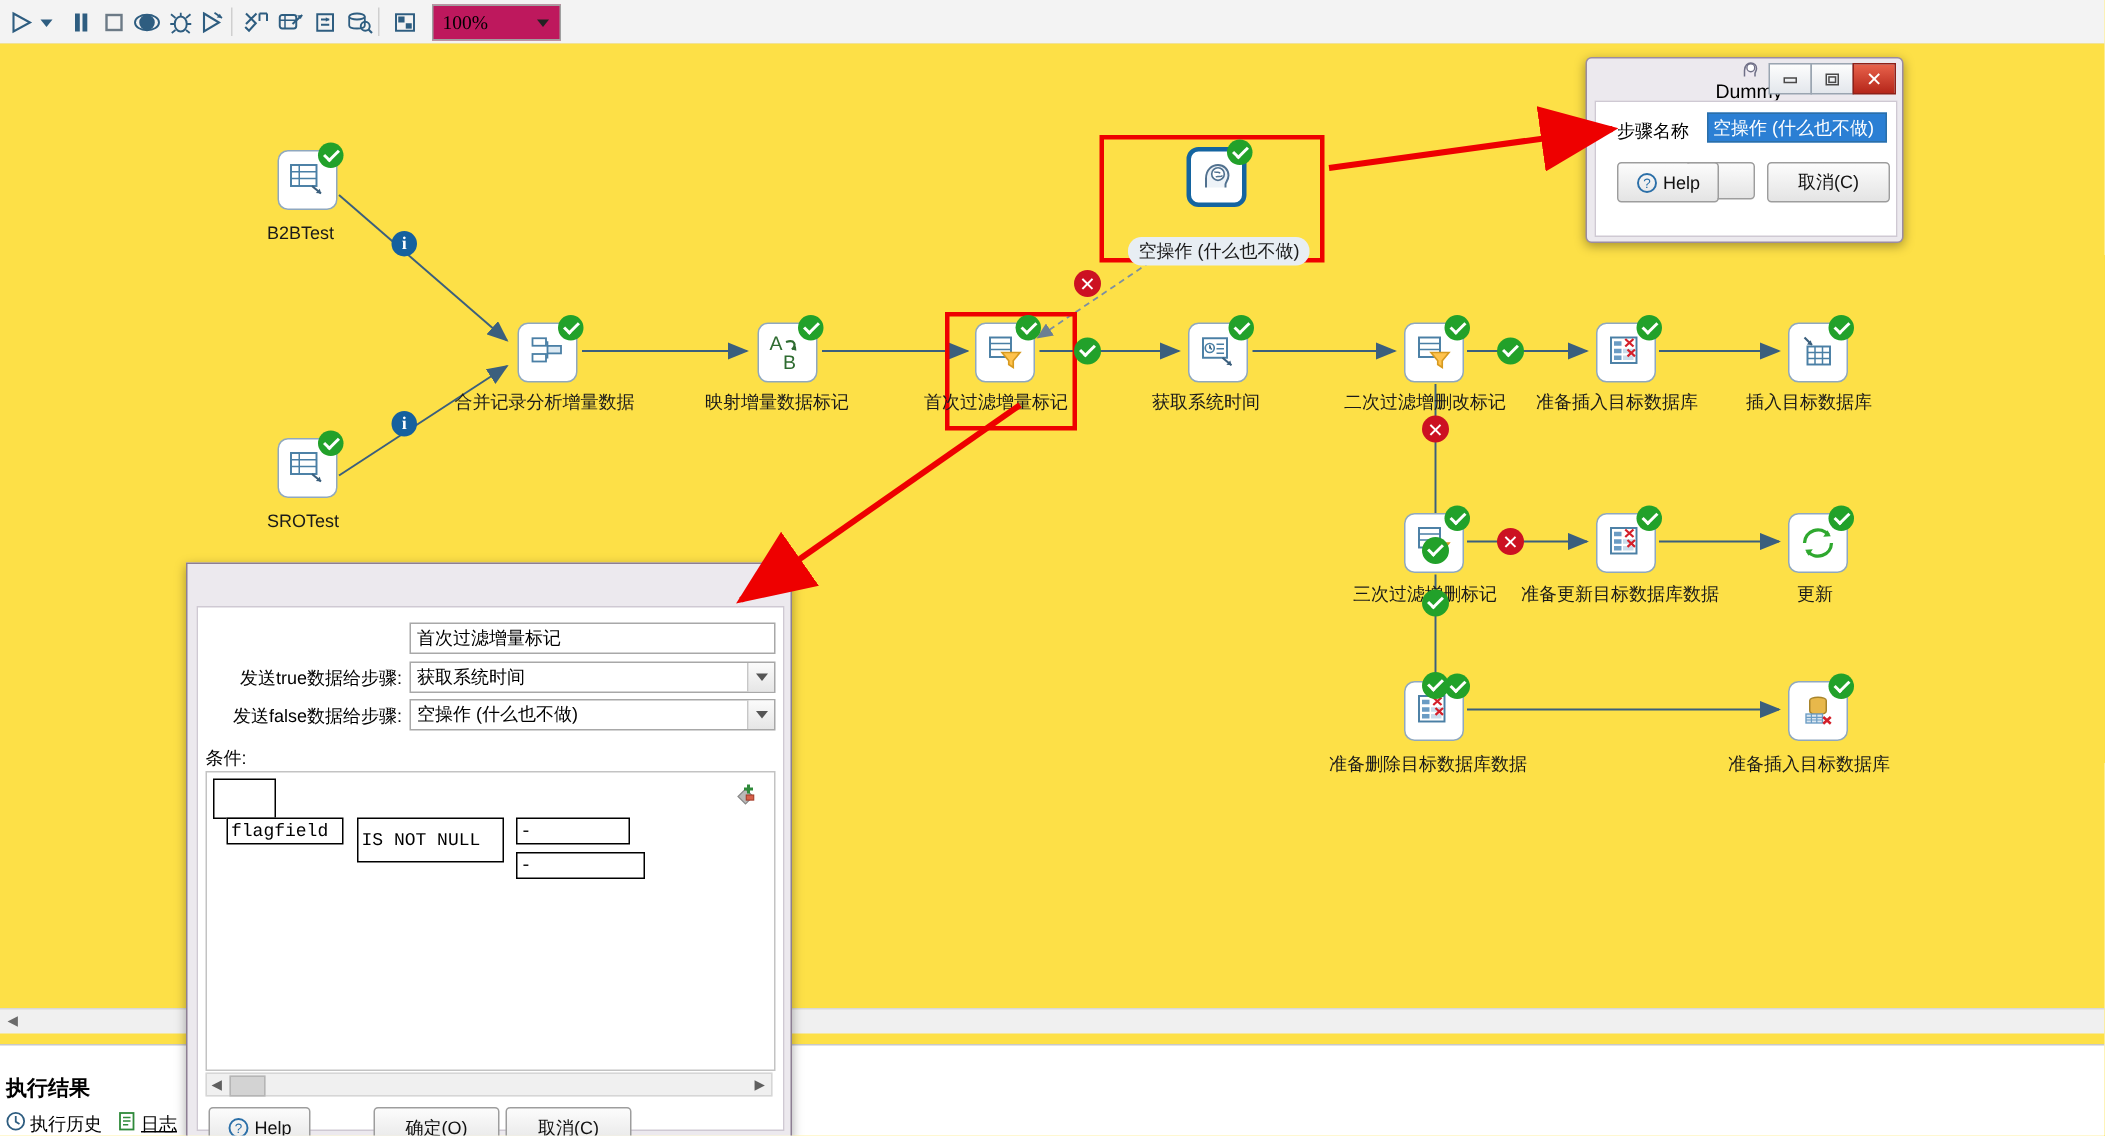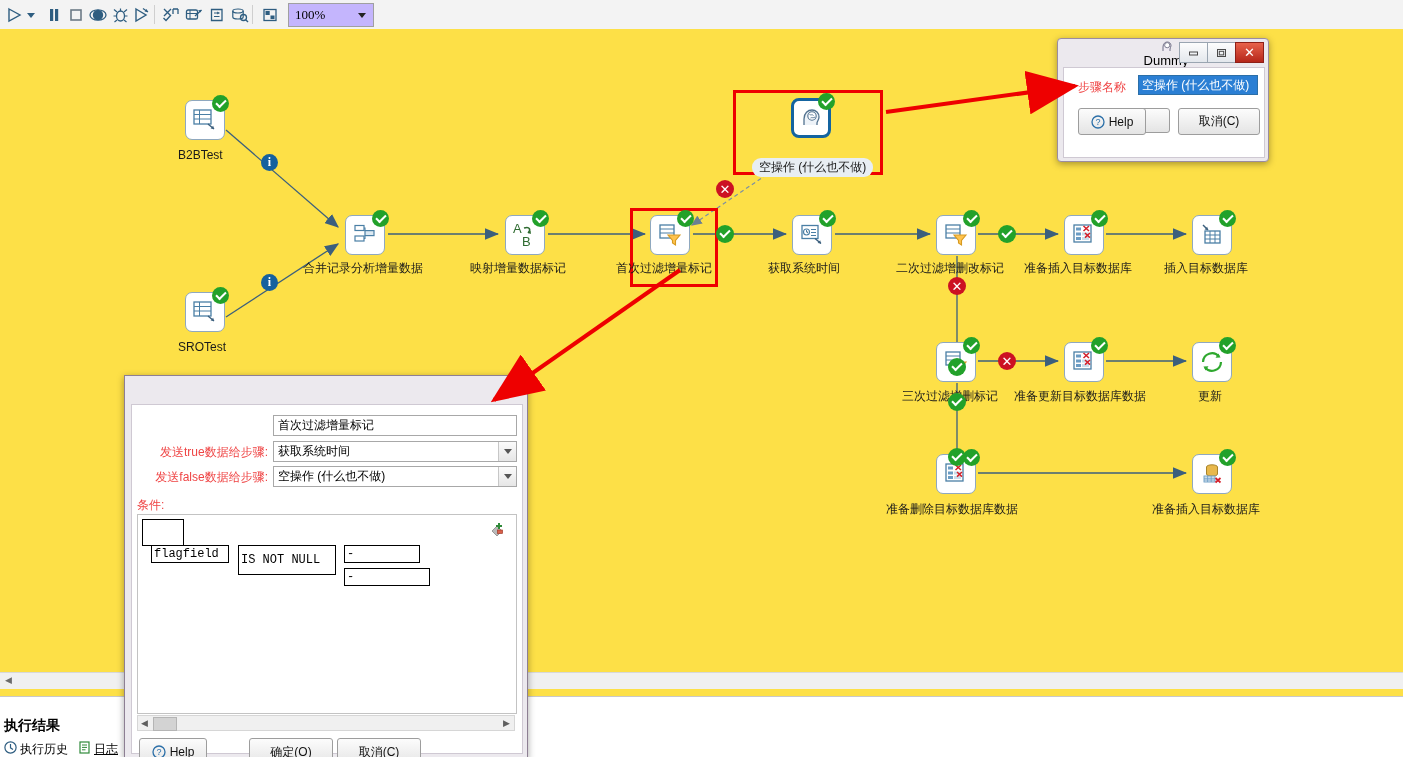--- a/index.html
+++ b/index.html
@@ -8,21 +8,21 @@
     background:#ffffff;
     font-family:"Liberation Sans","DejaVu Sans",sans-serif;
     font-size:12px;color:#000;
     -webkit-font-smoothing:antialiased;
   }
   
   #toolbar{position:absolute;left:0;top:0;width:1403px;height:29px;background:#f3f3f3;border-bottom:1px solid #d6d6d6;}
   .tb-item{position:absolute;top:3px;width:24px;height:23px;display:flex;align-items:center;justify-content:center;}
   .tb-item svg{display:block;}
   .tb-sep{position:absolute;top:5px;width:1px;height:19px;background:#cfcfcf;}
-  #zoom-combo{position:absolute;left:288px;top:3px;width:84px;height:22px;background:#c4b5fd;border:1px solid #a0a0a0;display:flex;align-items:center;}
+  #zoom-combo{position:absolute;left:288px;top:3px;width:84px;height:22px;background:#be185d;border:1px solid #a0a0a0;display:flex;align-items:center;}
   #zoom-combo .zv{padding-left:6px;font-size:13px;font-family:"Liberation Serif","DejaVu Serif",serif;}
   #zoom-combo .arr{position:absolute;right:7px;top:9px;width:0;height:0;border-left:4px solid transparent;border-right:4px solid transparent;border-top:5px solid #222;}
 
   
   #canvas{position:absolute;left:0;top:29px;width:1403px;height:667px;background:#fde047;overflow:hidden;}
   #canvas-svg{position:absolute;left:0;top:0;}
   .node{position:absolute;width:42px;height:42px;}
   .node .box{position:absolute;left:0;top:0;width:40px;height:40px;border:1px solid #8fa8bf;border-radius:7px;background:#fff;box-sizing:border-box;}
   .node.selected .box{border:3px solid #1464a0;border-radius:8px;}
   .node .glyph{position:absolute;left:0;top:0;width:40px;height:40px;display:flex;align-items:center;justify-content:center;}
@@ -40,21 +40,21 @@
   .dlg{position:absolute;background:#f0f0f0;box-shadow:0 2px 7px rgba(0,0,0,.35);}
   .dlg-title{display:flex;align-items:center;height:25px;}
   .titlebtns{position:absolute;top:3px;display:flex;}
   .tbtn{width:27px;height:19px;border:1px solid #9aa5b1;background:linear-gradient(#fdfdfd,#e3e7ec);display:flex;align-items:center;justify-content:center;margin-left:-1px;}
   .tbtn.close{background:linear-gradient(#e8624b,#b5261a);border-color:#8e2018;color:#fff;font-weight:bold;font-size:13px;}
   .fld{background:#fff;border:1px solid #a8a8a8;height:20px;display:flex;align-items:center;padding-left:4px;box-sizing:border-box;font-size:12px;}
   .combo{position:relative;background:#fff;border:1px solid #a8a8a8;height:21px;display:flex;align-items:center;padding-left:4px;box-sizing:border-box;font-size:12px;}
   .combo .cb-arr{position:absolute;right:0;top:0;width:17px;height:19px;border-left:1px solid #c7c7c7;background:linear-gradient(#fbfbfb,#e6e6e6);display:flex;align-items:center;justify-content:center;}
   .combo .cb-arr i{display:block;width:0;height:0;border-left:4px solid transparent;border-right:4px solid transparent;border-top:5px solid #555;}
   .btn{background:linear-gradient(#fcfcfc,#e4e4e4);border:1px solid #9d9d9d;border-radius:3px;display:flex;align-items:center;justify-content:center;font-size:12px;color:#111;}
-  .lbl{font-size:12px;color:#ef4444;}
+  .lbl{font-size:12px;color:#000000;}
   .mono{font-family:"Liberation Mono","DejaVu Sans Mono",monospace;font-size:12px;}
 
   
   #results{position:absolute;left:0;top:696px;width:1403px;height:61px;background:#fff;border-top:1px solid #c8c8c8;}
   #res-title{position:absolute;left:4px;top:20px;font-size:14px;font-weight:bold;color:#000;}
   .res-tab{position:absolute;top:43px;height:18px;display:flex;align-items:center;font-size:12px;}
   #canvas-hscroll{position:absolute;left:0;top:672px;width:1403px;height:16px;background:#f0f0f0;border-top:1px solid #d8d8d8;}
   .sb-arrow{position:absolute;top:3px;width:9px;height:9px;color:#6b6b6b;font-size:9px;line-height:9px;}
 </style>
 </head>

